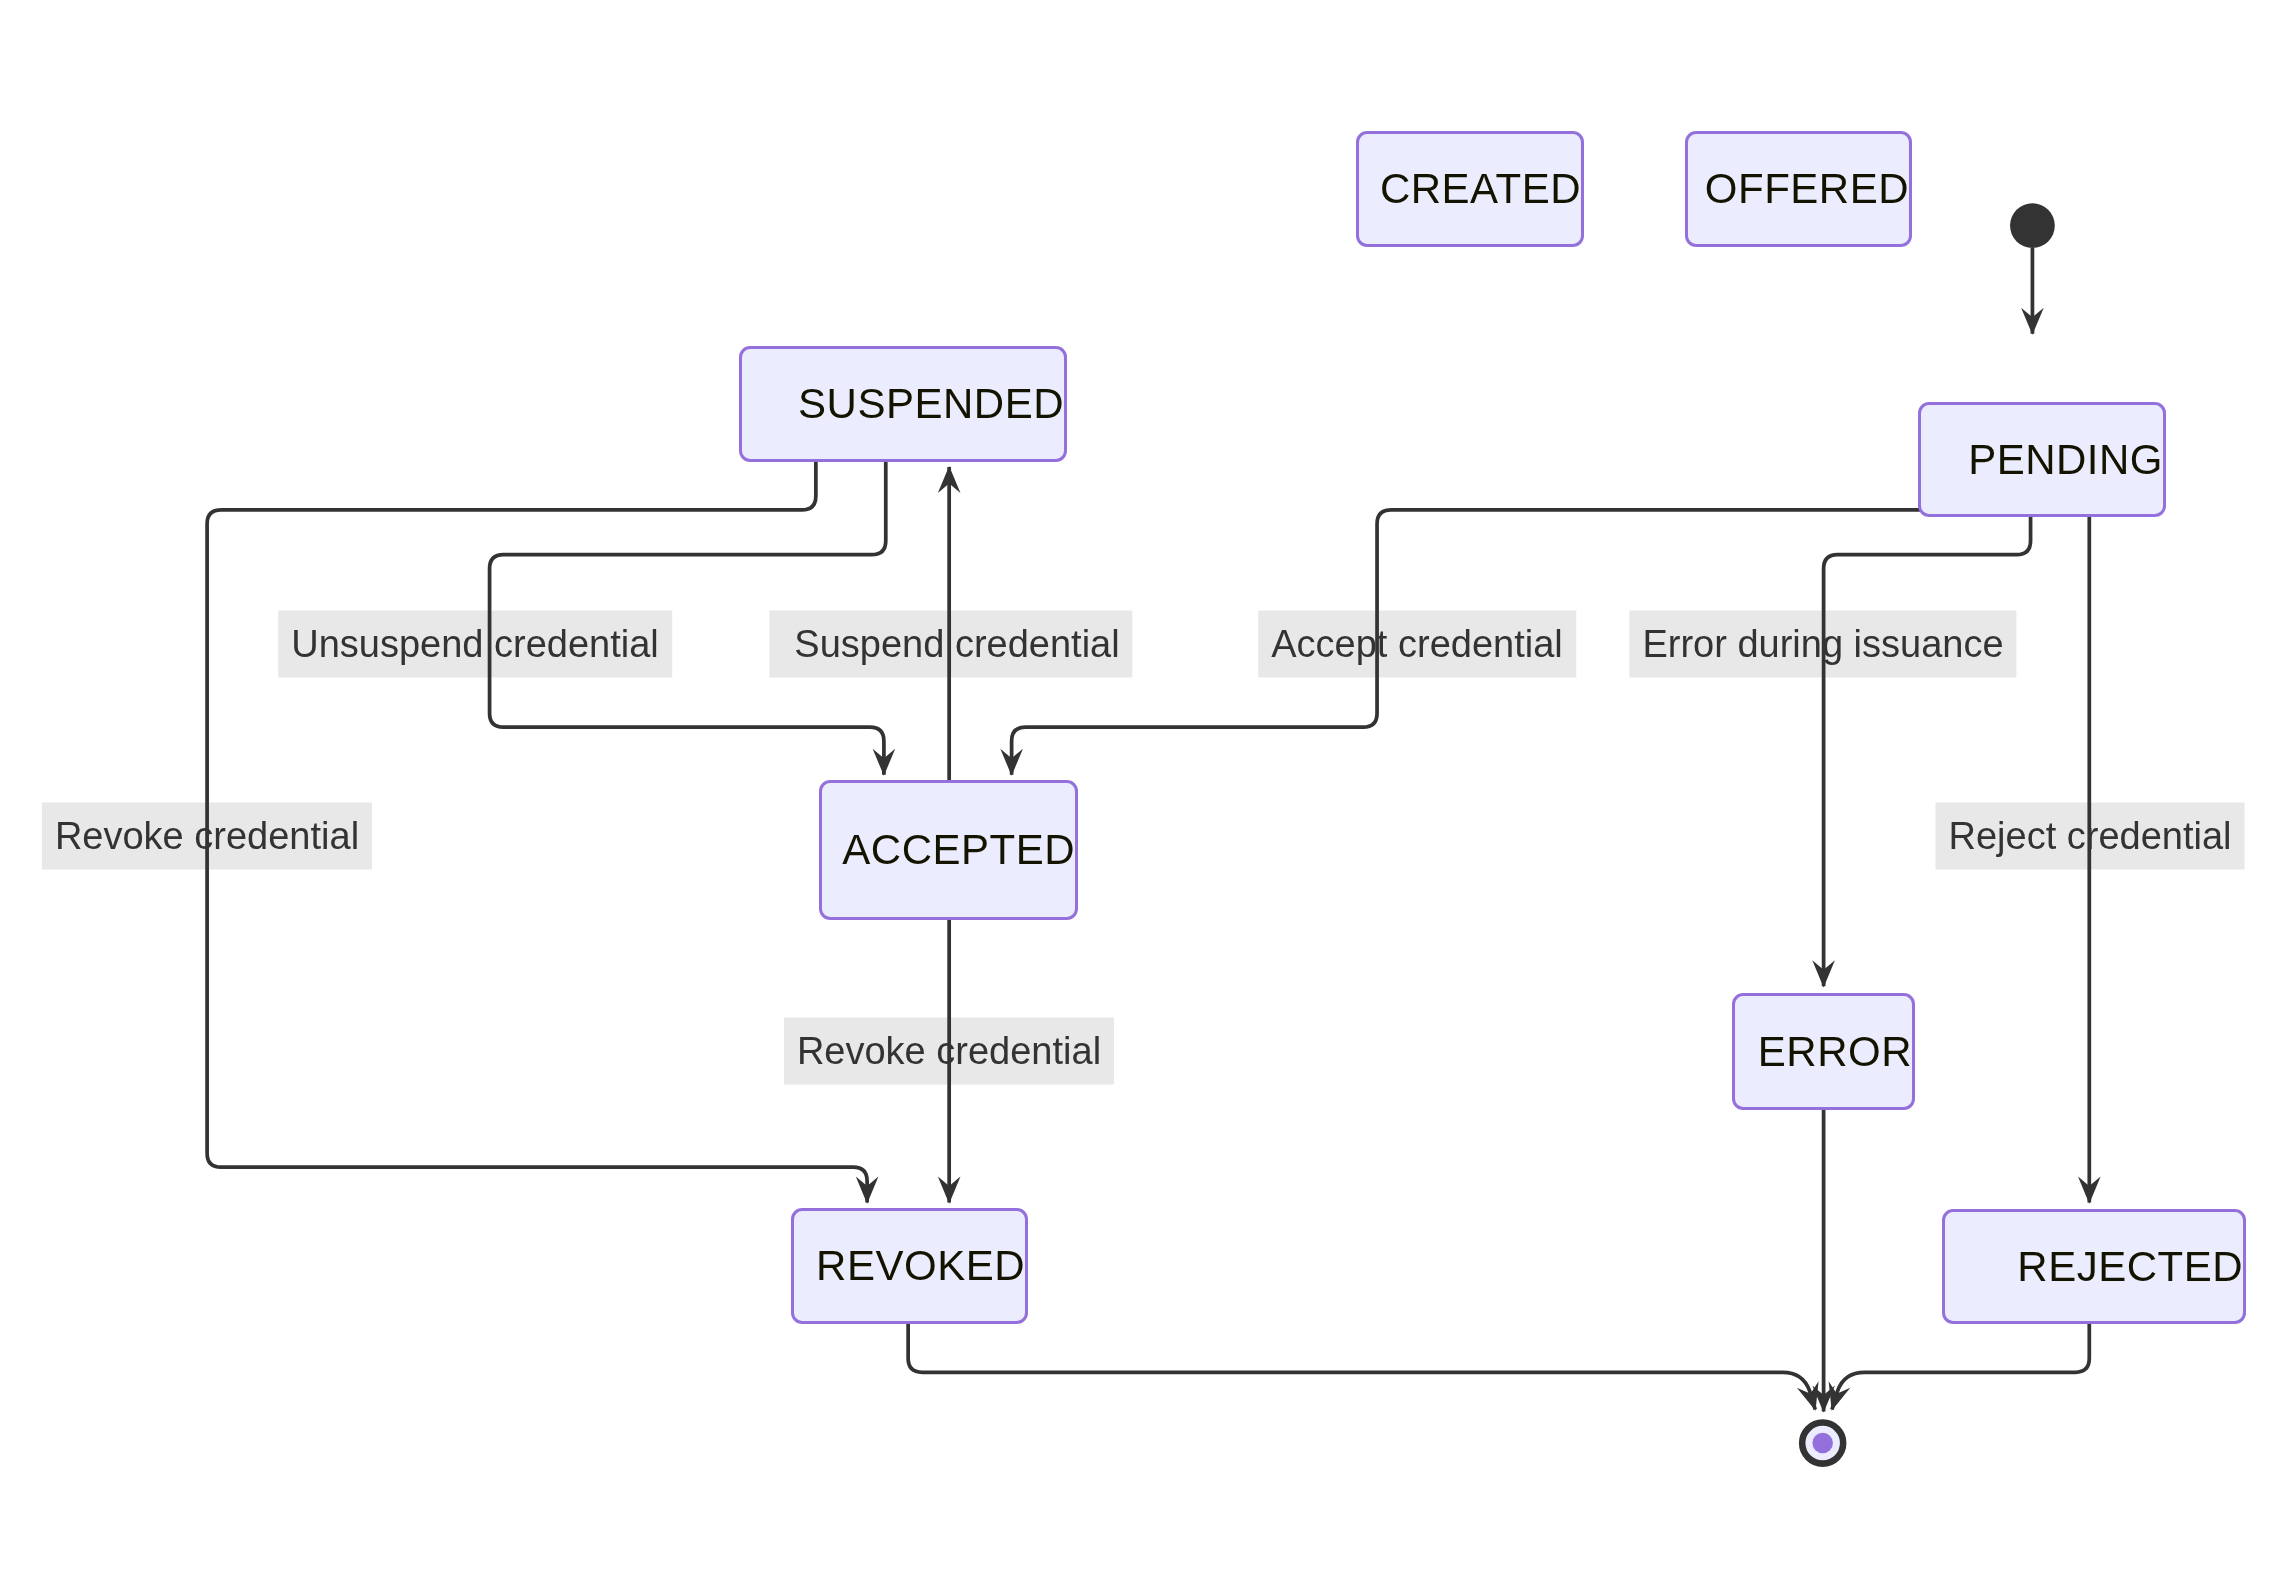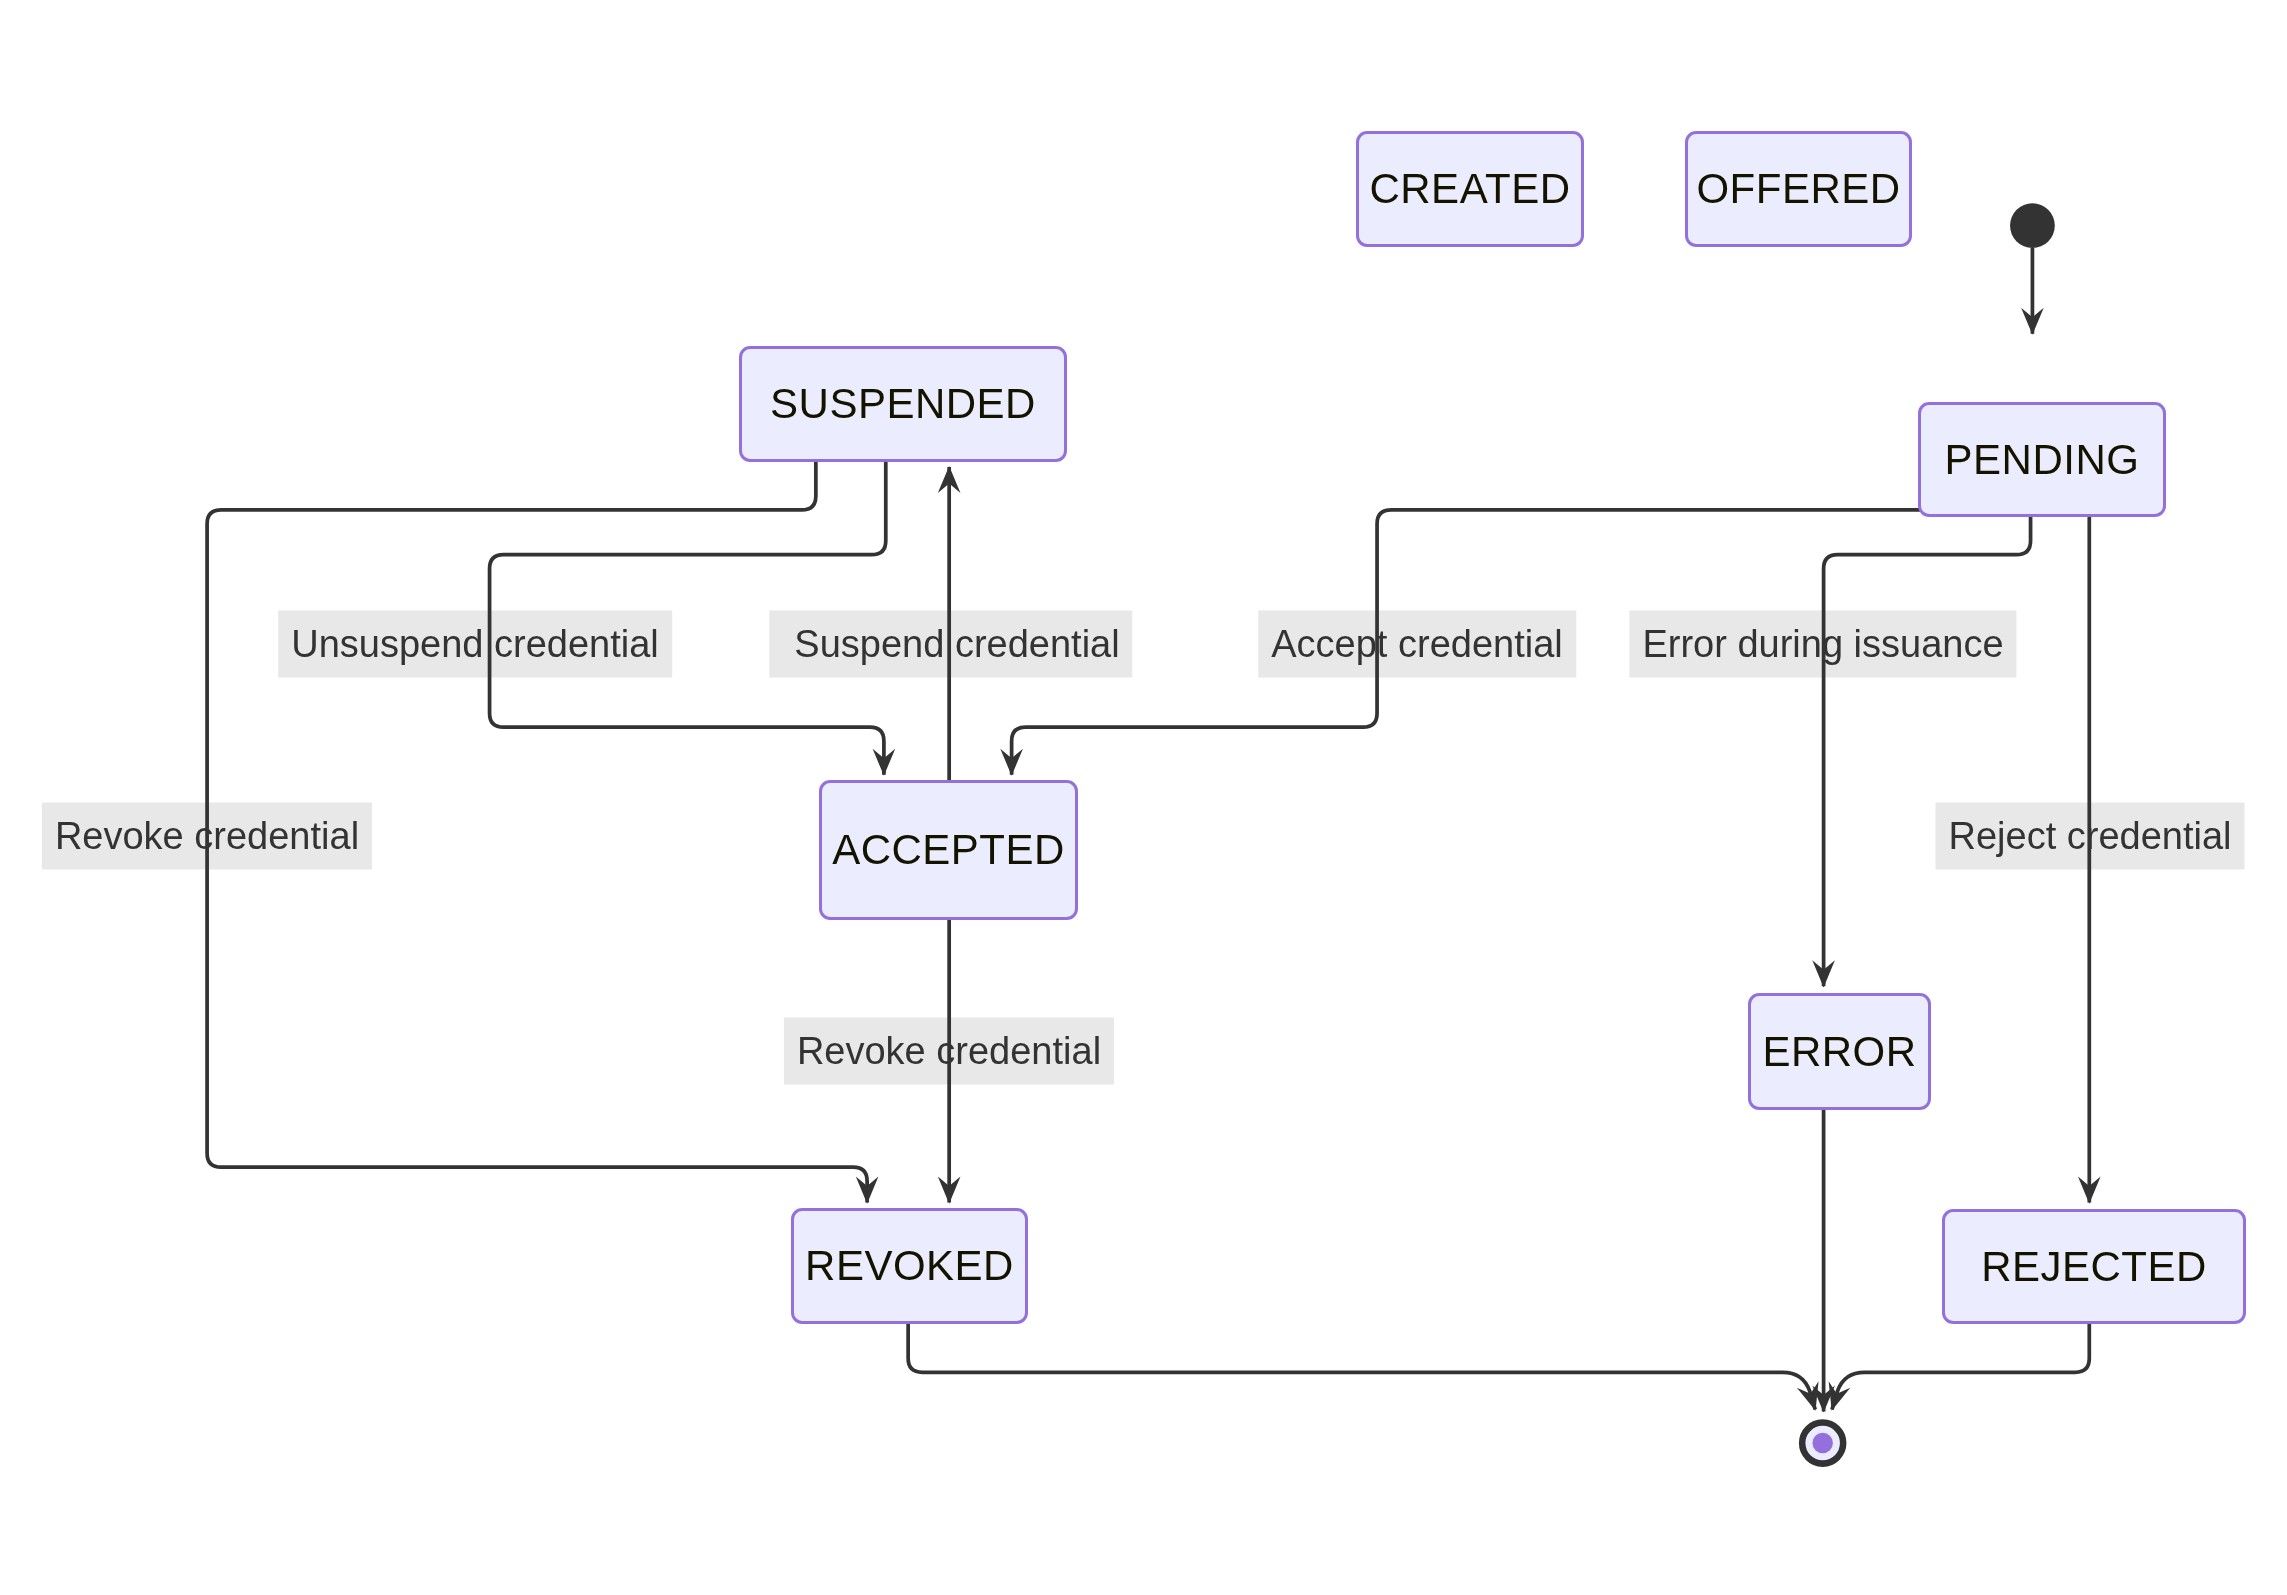--- a/index.html
+++ b/index.html
@@ -40,21 +40,21 @@
   
   .state {
     position: absolute;
     z-index: 2;
     box-sizing: border-box;
     background: var(--node-fill, #ECECFF);
     border: 3.3px solid var(--node-border, #9370DB);
     border-radius: 11.2px;
     display: flex;
     align-items: center;
-    justify-content: center;
+    justify-content: flex-end;
     color: var(--state-text, #131300);
     font-size: 42px;
     letter-spacing: 0.5px;
     white-space: nowrap;
   }
 
   
   .edge-label {
     position: absolute;
     z-index: 0;
@@ -105,21 +105,21 @@
   </div>
   <div class="state" style="left:1918px; top:363px; width:248px; height:115px;margin-top:39px;">
     <span>PENDING</span>
   </div>
   <div class="state" style="left:739px; top:346px; width:328px; height:116px;">
     <span>SUSPENDED</span>
   </div>
   <div class="state" style="left:819px; top:780px; width:259px; height:140px;">
     <span>ACCEPTED</span>
   </div>
-  <div class="state" style="left:1732px; top:993px; width:183px; height:117px;margin-left:16px;">
+  <div class="state" style="left:1732px; top:993px; width:183px; height:117px;">
     <span>ERROR</span>
   </div>
   <div class="state" style="left:791px; top:1208px; width:237px; height:116px;">
     <span>REVOKED</span>
   </div>
   <div class="state" style="left:1942px; top:1209px; width:304px; height:115px;">
     <span>REJECTED</span>
   </div>
 
   <div class="edge-label" style="left:475px; top:644px;">Unsuspend credential</div>

